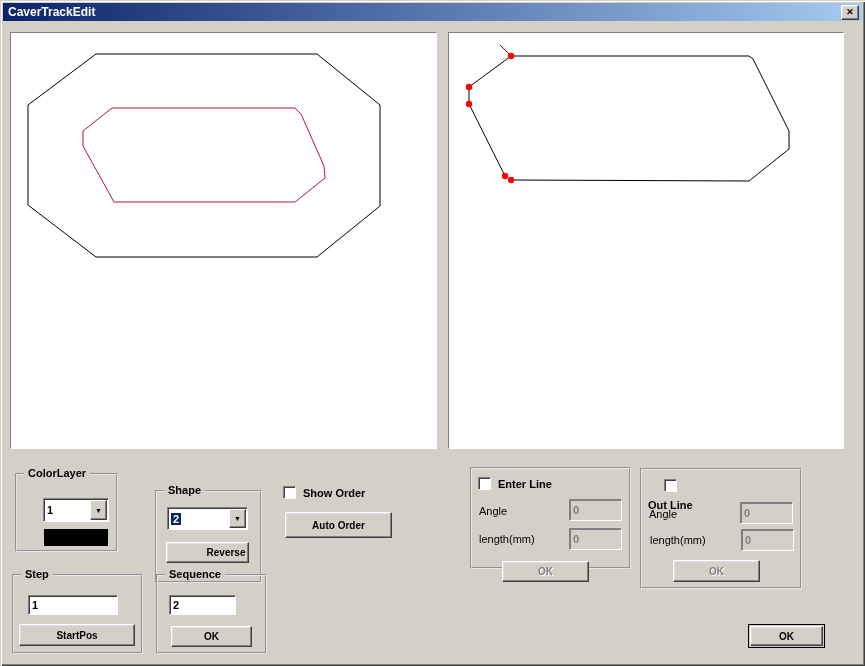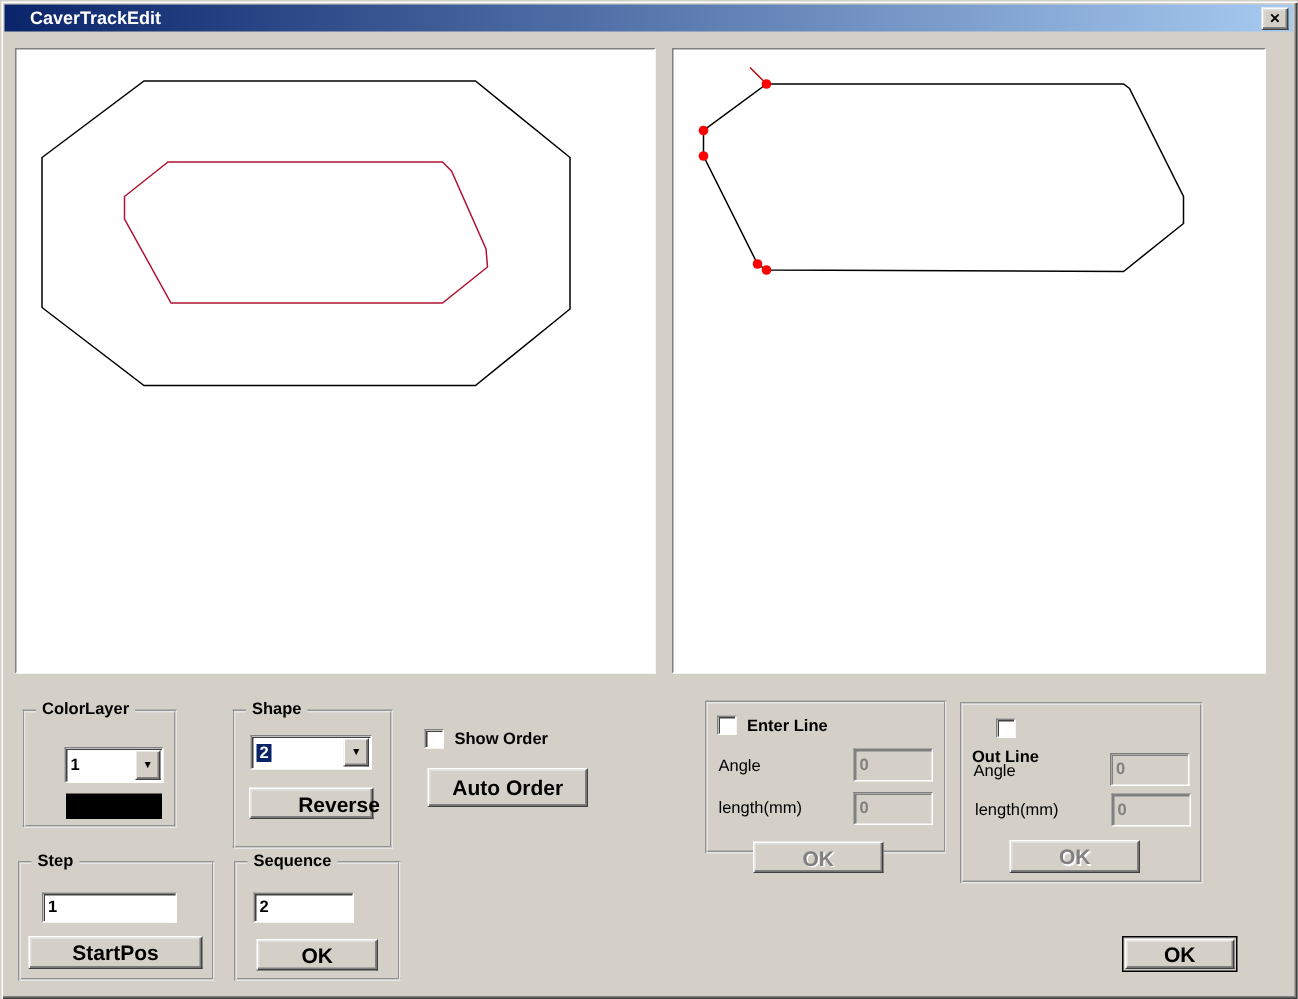--- a/index.html
+++ b/index.html
@@ -4,28 +4,28 @@
 <style>
   html,body{margin:0;padding:0;background:#808080;}
   *{box-sizing:border-box;font-family:"Liberation Sans",sans-serif;}
   .window{
     position:relative;width:865px;height:666px;background:#d4d0c8;overflow:hidden;
     box-shadow:inset 1px 1px 0 #d4d0c8, inset 2px 2px 0 #ffffff,
                inset -1px -1px 0 #404040, inset -2px -2px 0 #808080;
   }
   .titlebar{
     position:absolute;left:3px;top:3px;width:859px;height:18px;
-    display:flex;align-items:center;padding-left:17px;
+    display:flex;align-items:center;padding-left:5px;
     background:linear-gradient(90deg,#0a246a,#a6caf0);
   }
   .title-text{color:#ffffff;font-size:12px;font-weight:bold;letter-spacing:0;}
   .btn{
     background:#d4d0c8;border:1px solid;border-color:#ffffff #404040 #404040 #ffffff;
     box-shadow:inset -1px -1px 0 #808080, inset 1px 1px 0 #dfdfdf;
-    font-size:14px;font-weight:bold;color:#000;text-align:center;cursor:default;
+    font-size:10px;font-weight:bold;color:#000;text-align:center;cursor:default;
     display:flex;align-items:center;justify-content:center;padding:0;
   }
   .btn.disabled{color:#808080;text-shadow:1px 1px 0 #ffffff;}
   .close-btn{position:absolute;right:6px;top:5px;width:18px;height:15px;font-size:9px;line-height:13px;}
   .panel{
     position:absolute;background:#ffffff;
     border:1px solid;border-color:#808080 #ffffff #ffffff #808080;
   }
   #panel-left{left:10px;top:32px;width:427px;height:417px;}
   #panel-right{left:448px;top:32px;width:396px;height:417px;}
@@ -104,21 +104,21 @@
 
   <div class="group" style="left:15px;top:473px;width:103px;height:79px;">
     <span class="group-label">ColorLayer</span>
     <div class="combo" style="left:26px;top:23px;width:66px;height:24px;">
       <span class="combo-value">1</span>
       <span class="combo-btn">▼</span>
     </div>
     <div class="swatch" id="color-swatch" style="left: 27px; top: 54px; width: 64px; height: 17px; background: rgb(0, 0, 0);"></div>
   </div>
 
-  <div class="group" style="left:155px;top:473px;width:107px;height:93px;">
+  <div class="group" style="left:155px;top:490px;width:107px;height:93px;">
     <span class="group-label">Shape</span>
     <div class="combo" style="left:10px;top:15px;width:81px;height:23px;">
       <span class="combo-value"><span class="sel">2</span></span>
       <span class="combo-btn">▼</span>
     </div>
     <div class="btn" style="position:absolute;left:9px;top:50px;width:83px;height:21px;padding-left:37px;">
       <span>Reverse</span>
     </div>
   </div>
 

